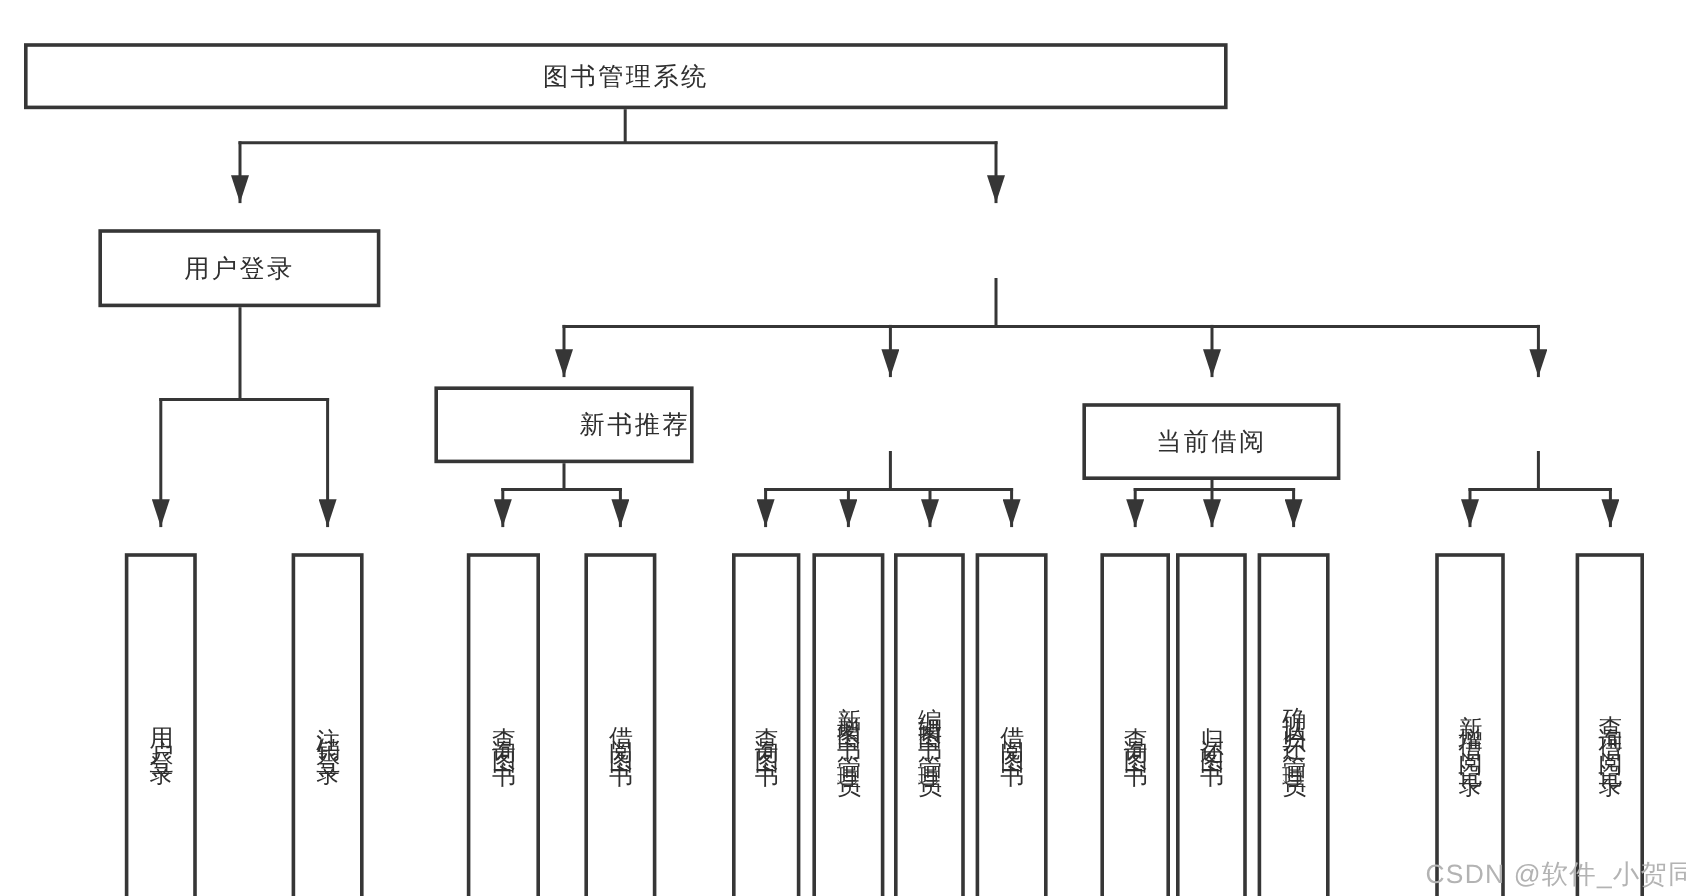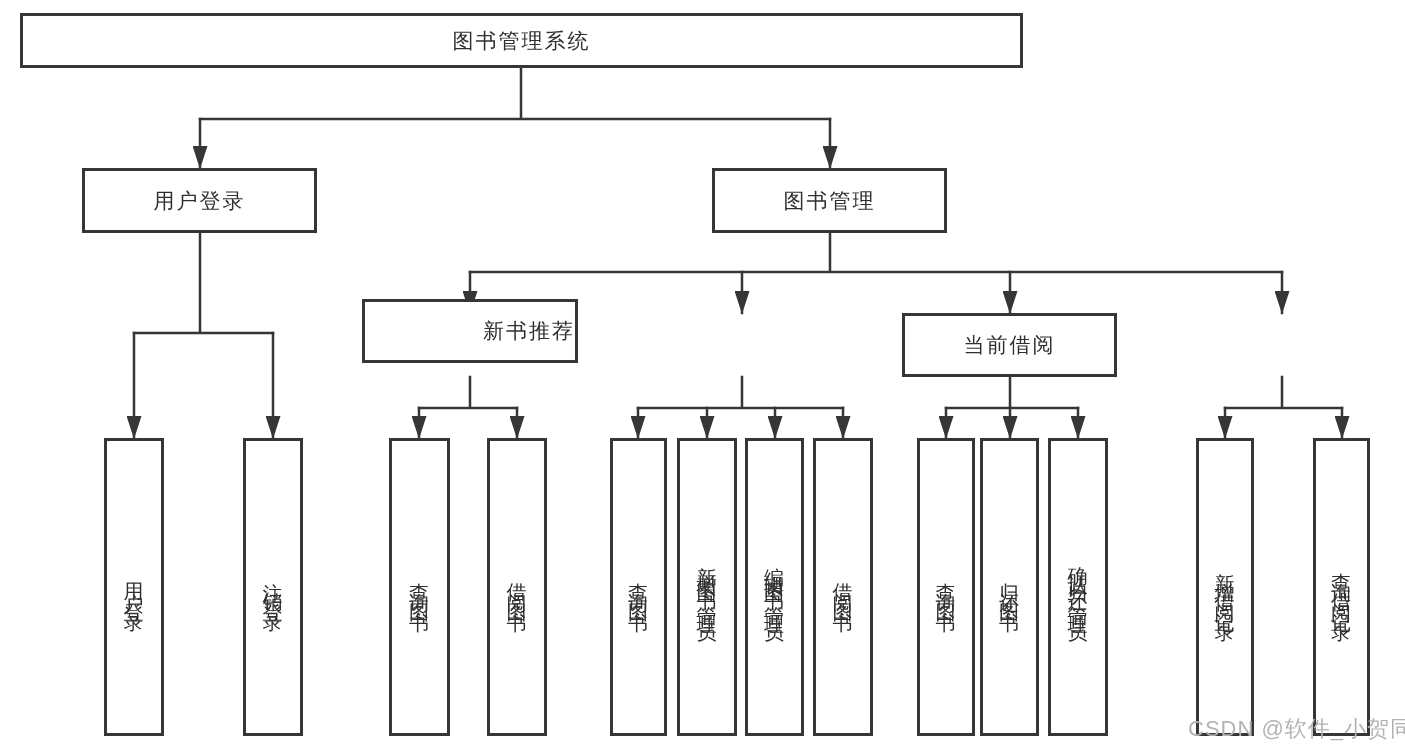--- a/index.html
+++ b/index.html
@@ -15,20 +15,21 @@
     font-family:"Liberation Sans",sans-serif;
   }
   #canvas{position:relative;width:1405px;height:747px;background:var(--background);}
   .wires{position:absolute;left:0;top:0;color:var(--line);z-index:1;}
   .node{
     position:absolute;box-sizing:border-box;z-index:2;
     background:var(--background);
     border:3px solid var(--line);
     display:flex;align-items:center;justify-content:center;
     color:var(--text);
+    margin-top:23px;
   }
   .node .lbl{
     font-size:21px;letter-spacing:2px;white-space:nowrap;
     color:var(--text);
   }
   .leaf .lbl{
     writing-mode:vertical-rl;
     text-orientation:mixed;
     font-size:20px;line-height:1.1;
     letter-spacing:10px;
@@ -85,23 +86,20 @@
     </g>
   </svg>
 
   <div class="node" style="left:20px;top:13px;width:1003px;height:55px;">
     <span class="lbl">图书管理系统</span>
   </div>
 
   <div class="node" style="left:82px;top:168px;width:235px;height:65px;">
     <span class="lbl">用户登录</span>
   </div>
-  <div class="node" style="left:712px;top:168px;width:235px;height:65px;">
-    <span class="lbl">图书管理</span>
-  </div>
 
   <div class="node" style="left:362px;top:299px;width:216px;height:64px;justify-content:flex-end;">
     <span class="lbl">新书推荐</span>
   </div>
   <div class="node" style="left:902px;top:313px;width:215px;height:64px;justify-content:center;">
     <span class="lbl">当前借阅</span>
   </div>
 
   <div class="node leaf" style="left:104px;top:438px;width:60px;height:298px;">
     <span class="lbl">用户登录</span>

